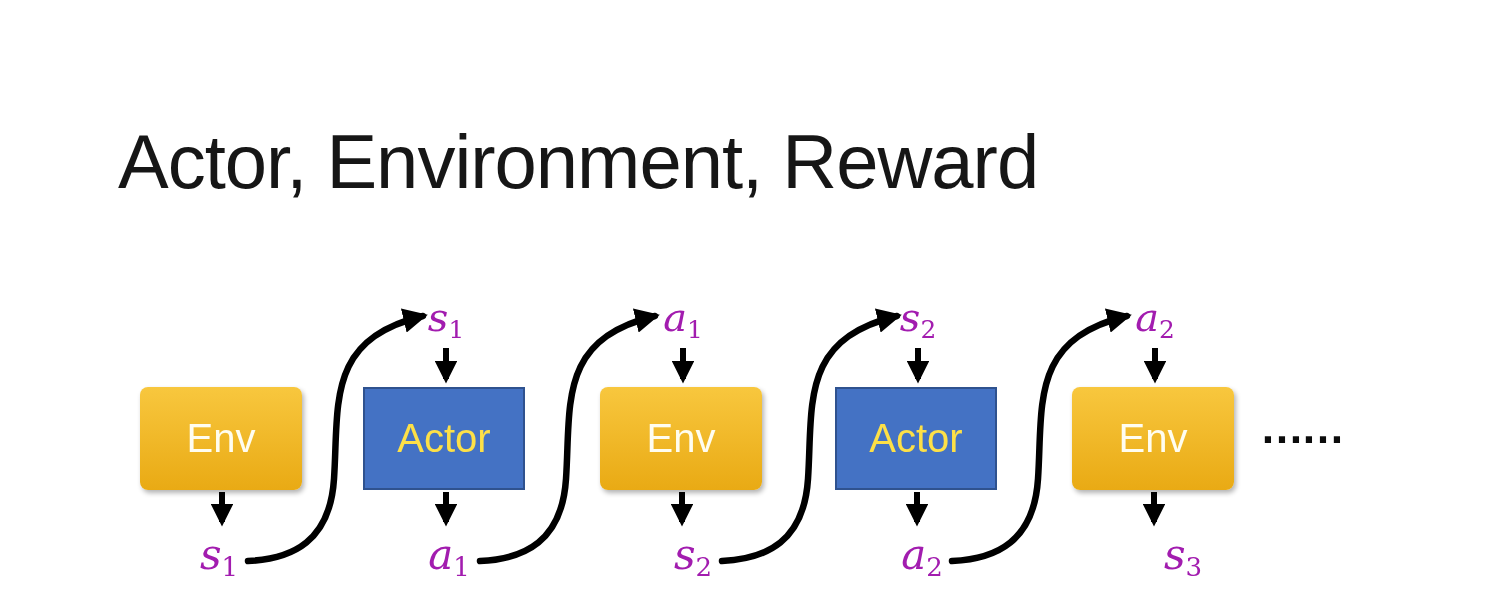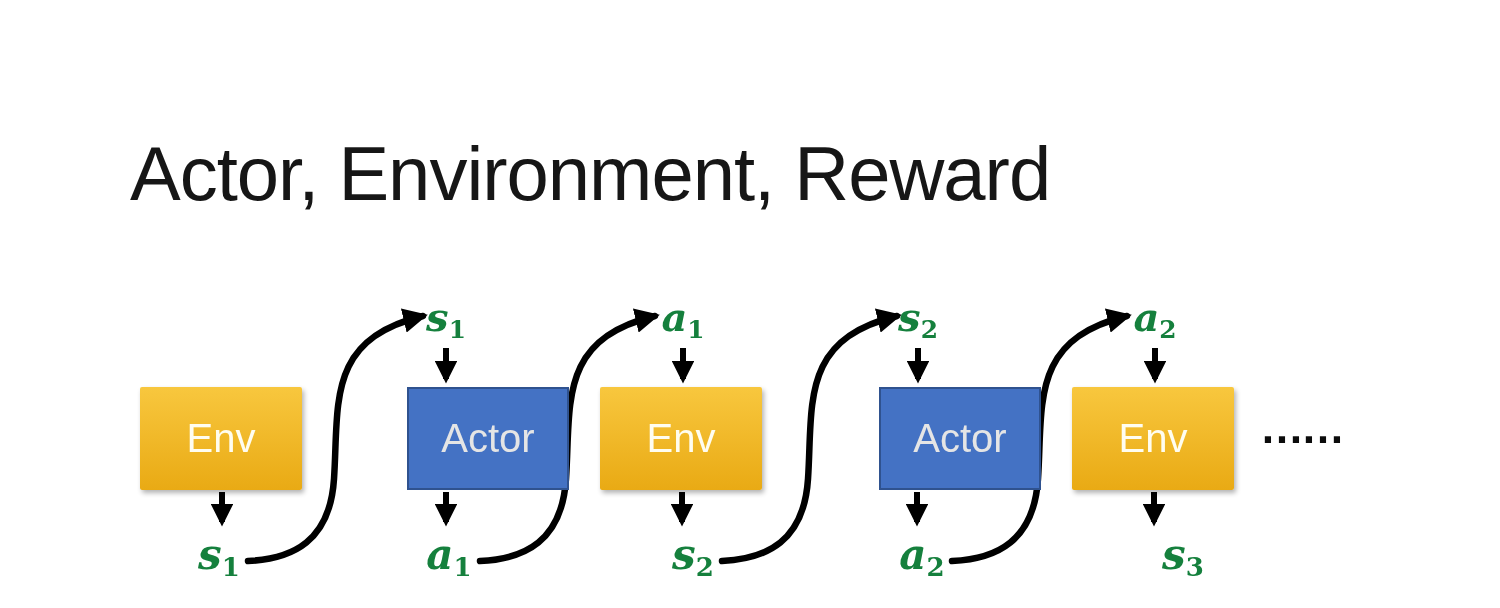--- a/index.html
+++ b/index.html
@@ -6,59 +6,57 @@
   #stage{
     position:relative;
     width:1500px;height:608px;
     background:#ffffff;
     overflow:hidden;
     font-family:"Liberation Sans", sans-serif;
   }
   #slide-title{
     position:absolute;
     left:118px;top:124px;
-    margin:12px;
+    margin:0;
     font-size:76px;
     font-weight:400;
     letter-spacing:-1px;
     color:#161616;
     line-height:1.0;
     white-space:nowrap;
   }
   #arrow-layer{position:absolute;left:0;top:0;}
   .node{
     position:absolute;
     top:387px;
     width:162px;height:103px;
     display:flex;align-items:center;justify-content:center;
     font-size:40px;
     box-sizing:border-box;
   }
   .node.env{
     background:linear-gradient(180deg, var(--env-top,#F8C73E) 0%, var(--env-bottom,#E9AA14) 100%);
-    border-radius:2px;
+    border-radius:8px;
     color:#FFFDF0;
     box-shadow:2px 3px 5px rgba(0,0,0,0.30);
     text-align:right;
   }
   .node.actor{
     background:var(--actor-fill,#4472C4);
     border:2.5px solid var(--actor-border,#2F528F);
-    color:#e5e5e5;
-    margin-left:44px;
+    color:#fde047;
   }
   .mlabel{
     position:absolute;
     transform:translateX(-50%);
     font-family:"DejaVu Serif", serif;
     font-style:italic;
-    color:#15803d;
+    color:#a21caf;
     white-space:nowrap;
     line-height:1;
-    font-weight:bold;
   }
   .mlabel.top{font-size:40px;top:297px;}
   .mlabel.bot{font-size:42px;top:534px;}
   .mlabel sub{
     font-style:normal;
     font-size:0.62em;
     line-height:0;
     vertical-align:-0.28em;
   }
   #ellipsis{

